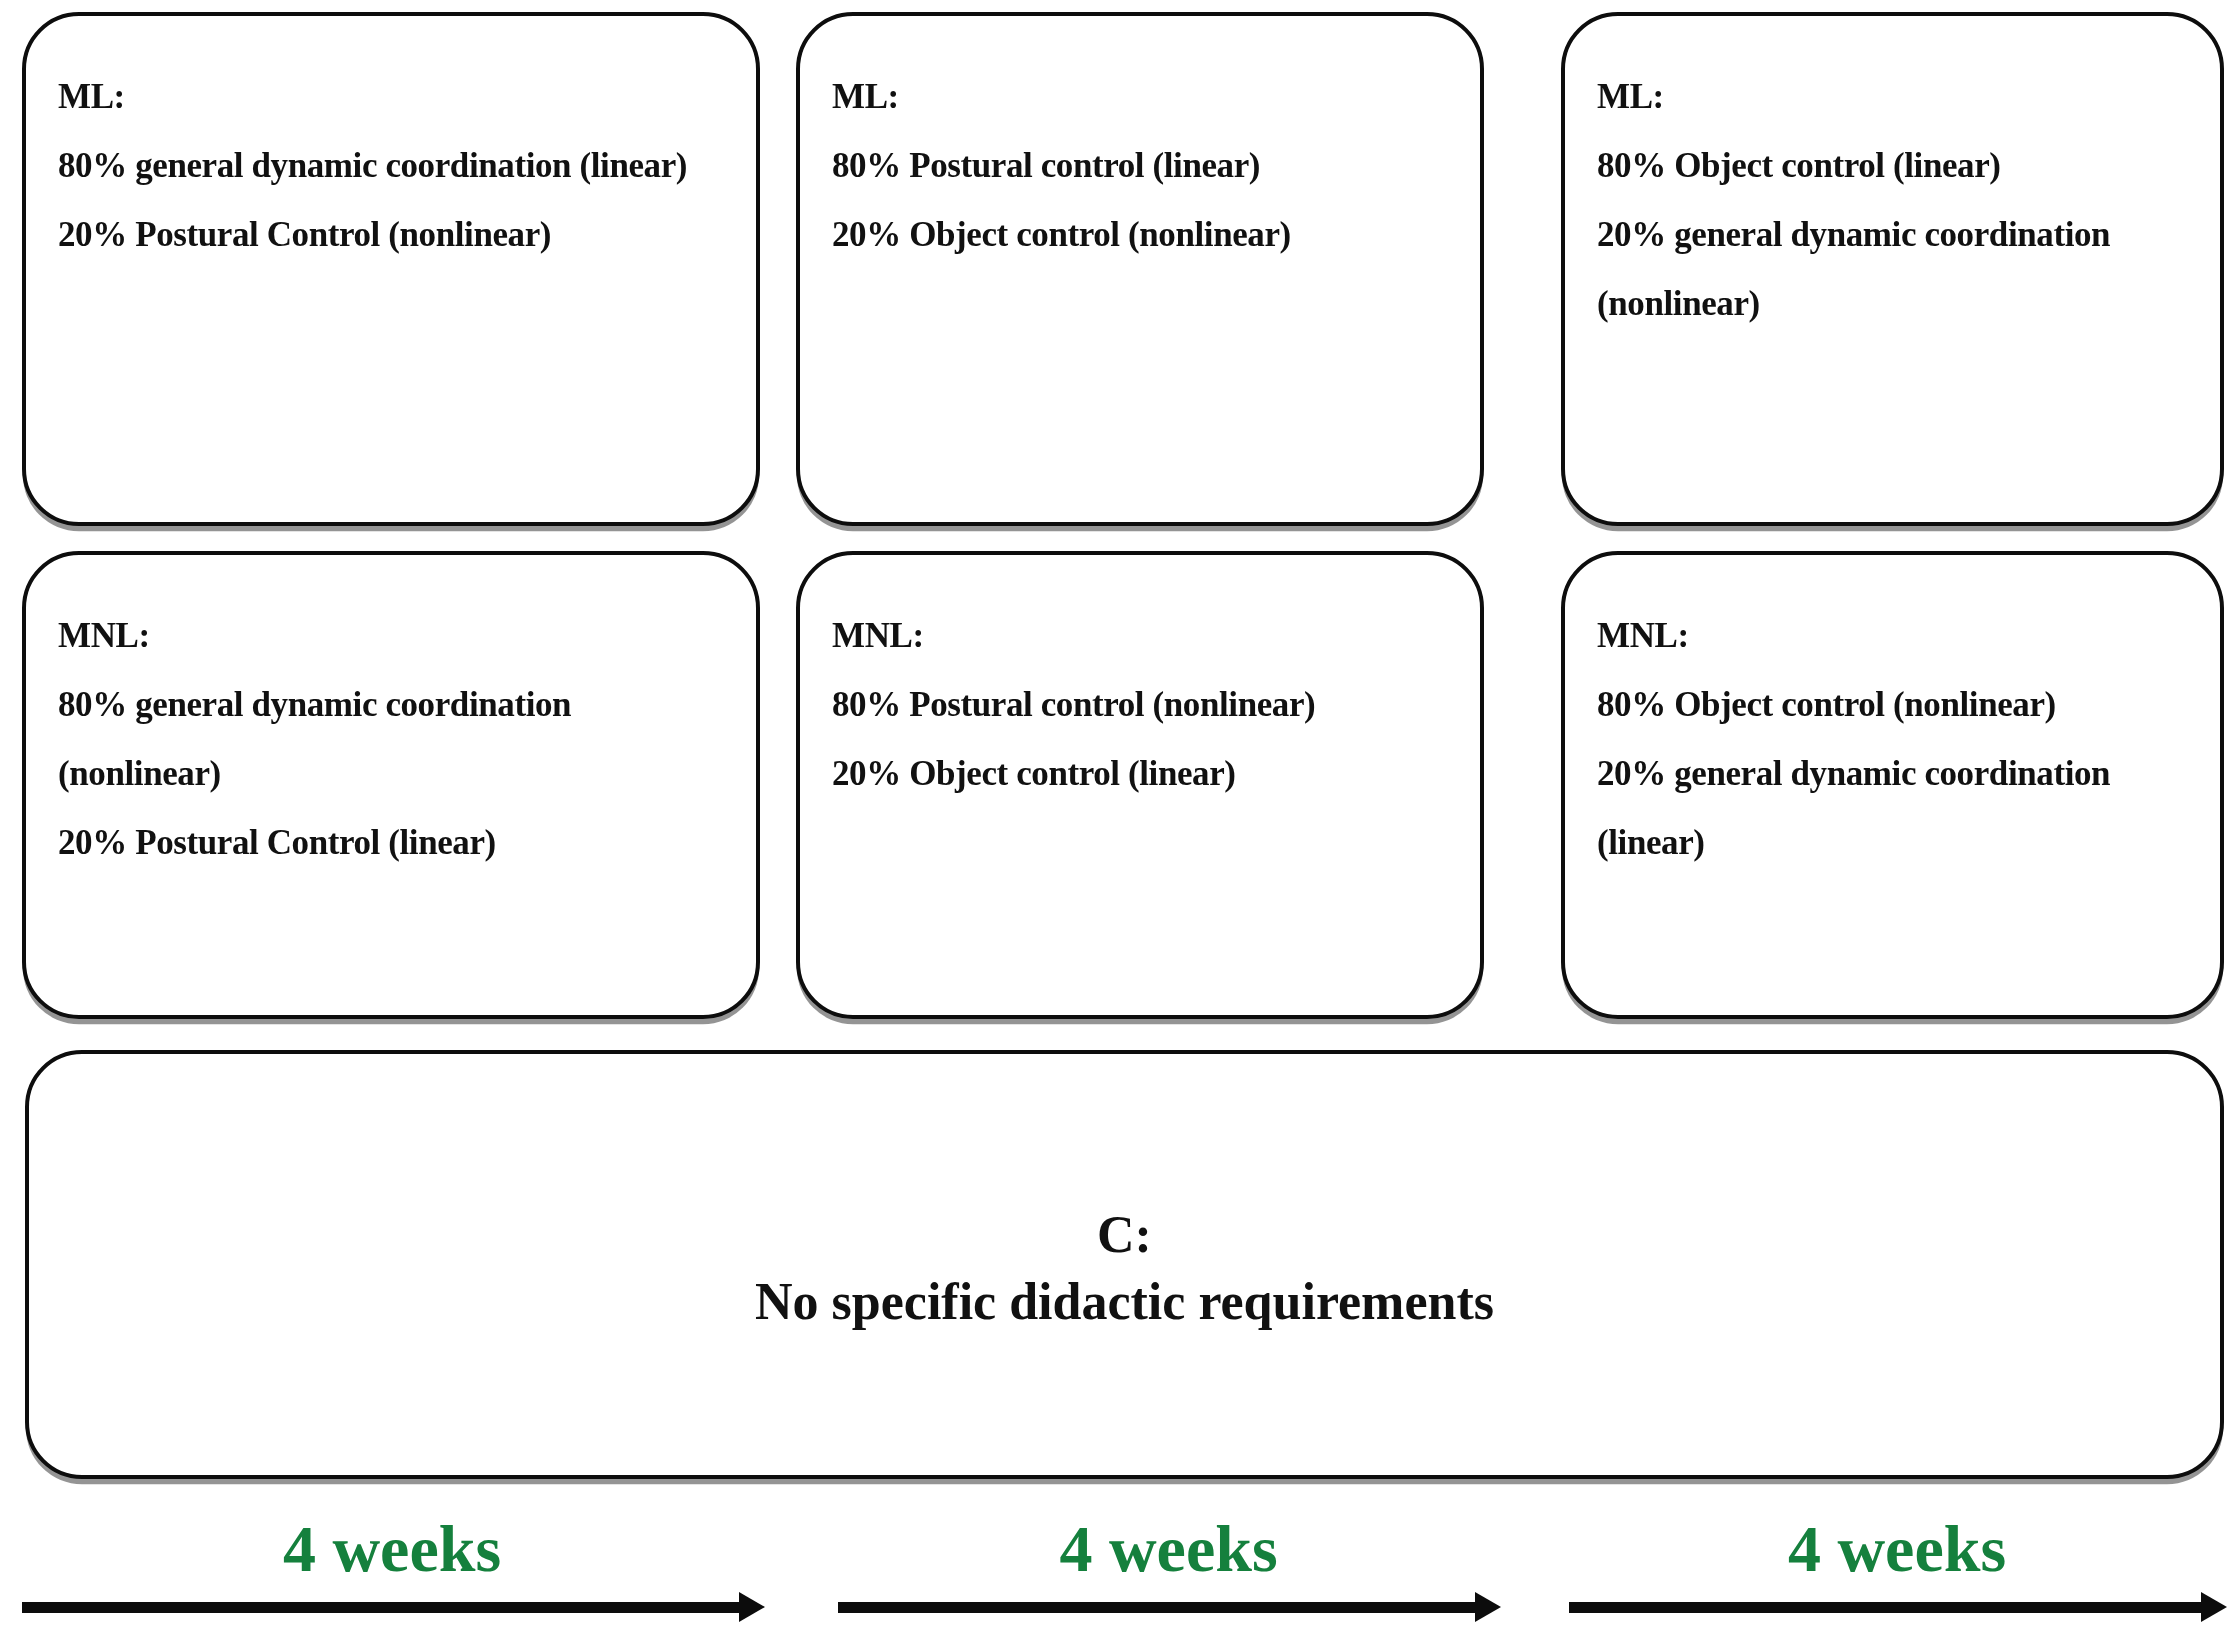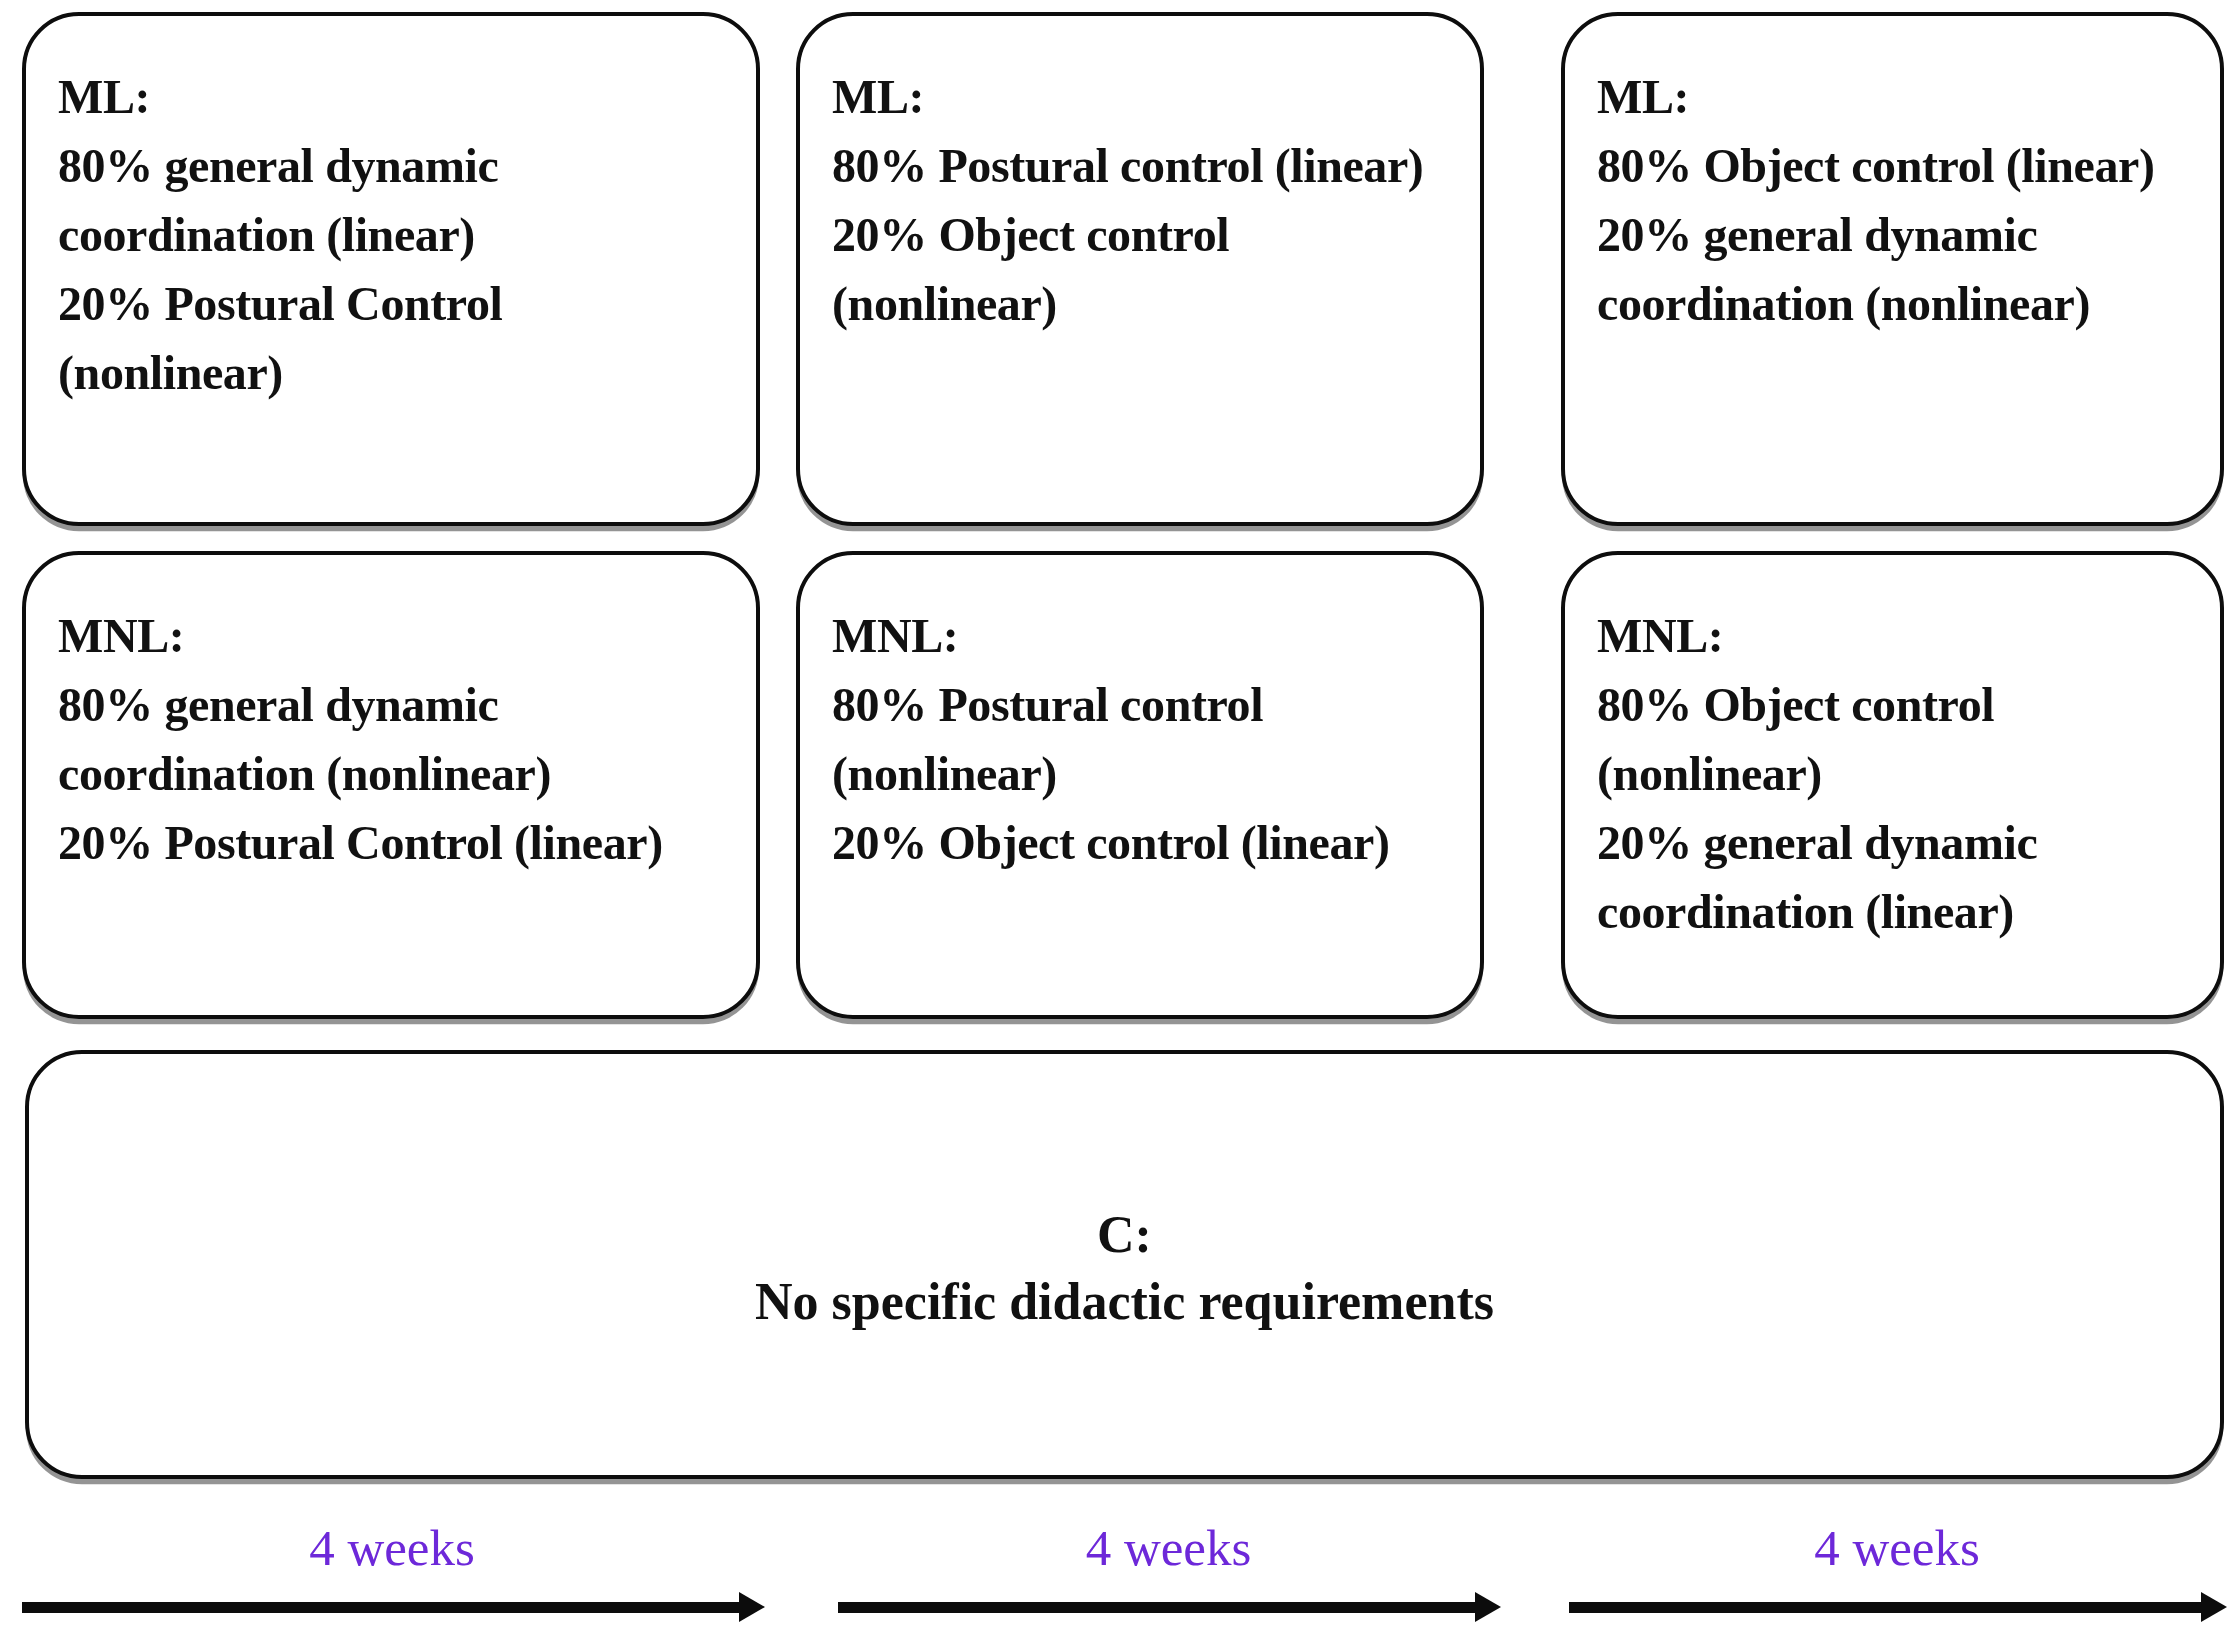--- a/index.html
+++ b/index.html
@@ -24,21 +24,21 @@
     background: #ffffff;
     box-shadow: 0 6.2px 0 -0.9px rgba(60,60,60,0.55);
   }
 
   .box-text {
     position: absolute;
     left: 32px;
     top: 46px;
     right: 17.7px;
     font-weight: bold;
-    font-size: 48px;
+    font-size: 35px;
     line-height: 69px;
     color: #111111;
     letter-spacing: -0.4px;
     white-space: pre-line;
   }
 
   .center-box-text {
     position: absolute;
     left: 0;
     right: 0;
@@ -60,24 +60,24 @@
   .box-mnl-2 { left: 796px;  top: 551px; width: 688px; height: 468px; }
   .box-mnl-3 { left: 1561px; top: 551px; width: 663px; height: 468px; }
 
   
   .box-control { left: 25px; top: 1050px; width: 2199px; height: 429px; }
   .box-control .center-box-text { top: 147px; }
 
   
   .timeline-label {
     position: absolute;
-    font-weight: normal;
-    font-size: 51px;
+    font-weight: bold;
+    font-size: 66px;
     line-height: 51px;
-    color: #6d28d9;
+    color: #15803d;
     text-align: center;
     white-space: nowrap;
   }
   .timeline-label.seg1 { left: 22px;   top: 1523px; width: 740px; }
   .timeline-label.seg2 { left: 838px;  top: 1523px; width: 661px; }
   .timeline-label.seg3 { left: 1569px; top: 1523px; width: 656px; }
 
   .arrow {
     position: absolute;
     height: 30px;

